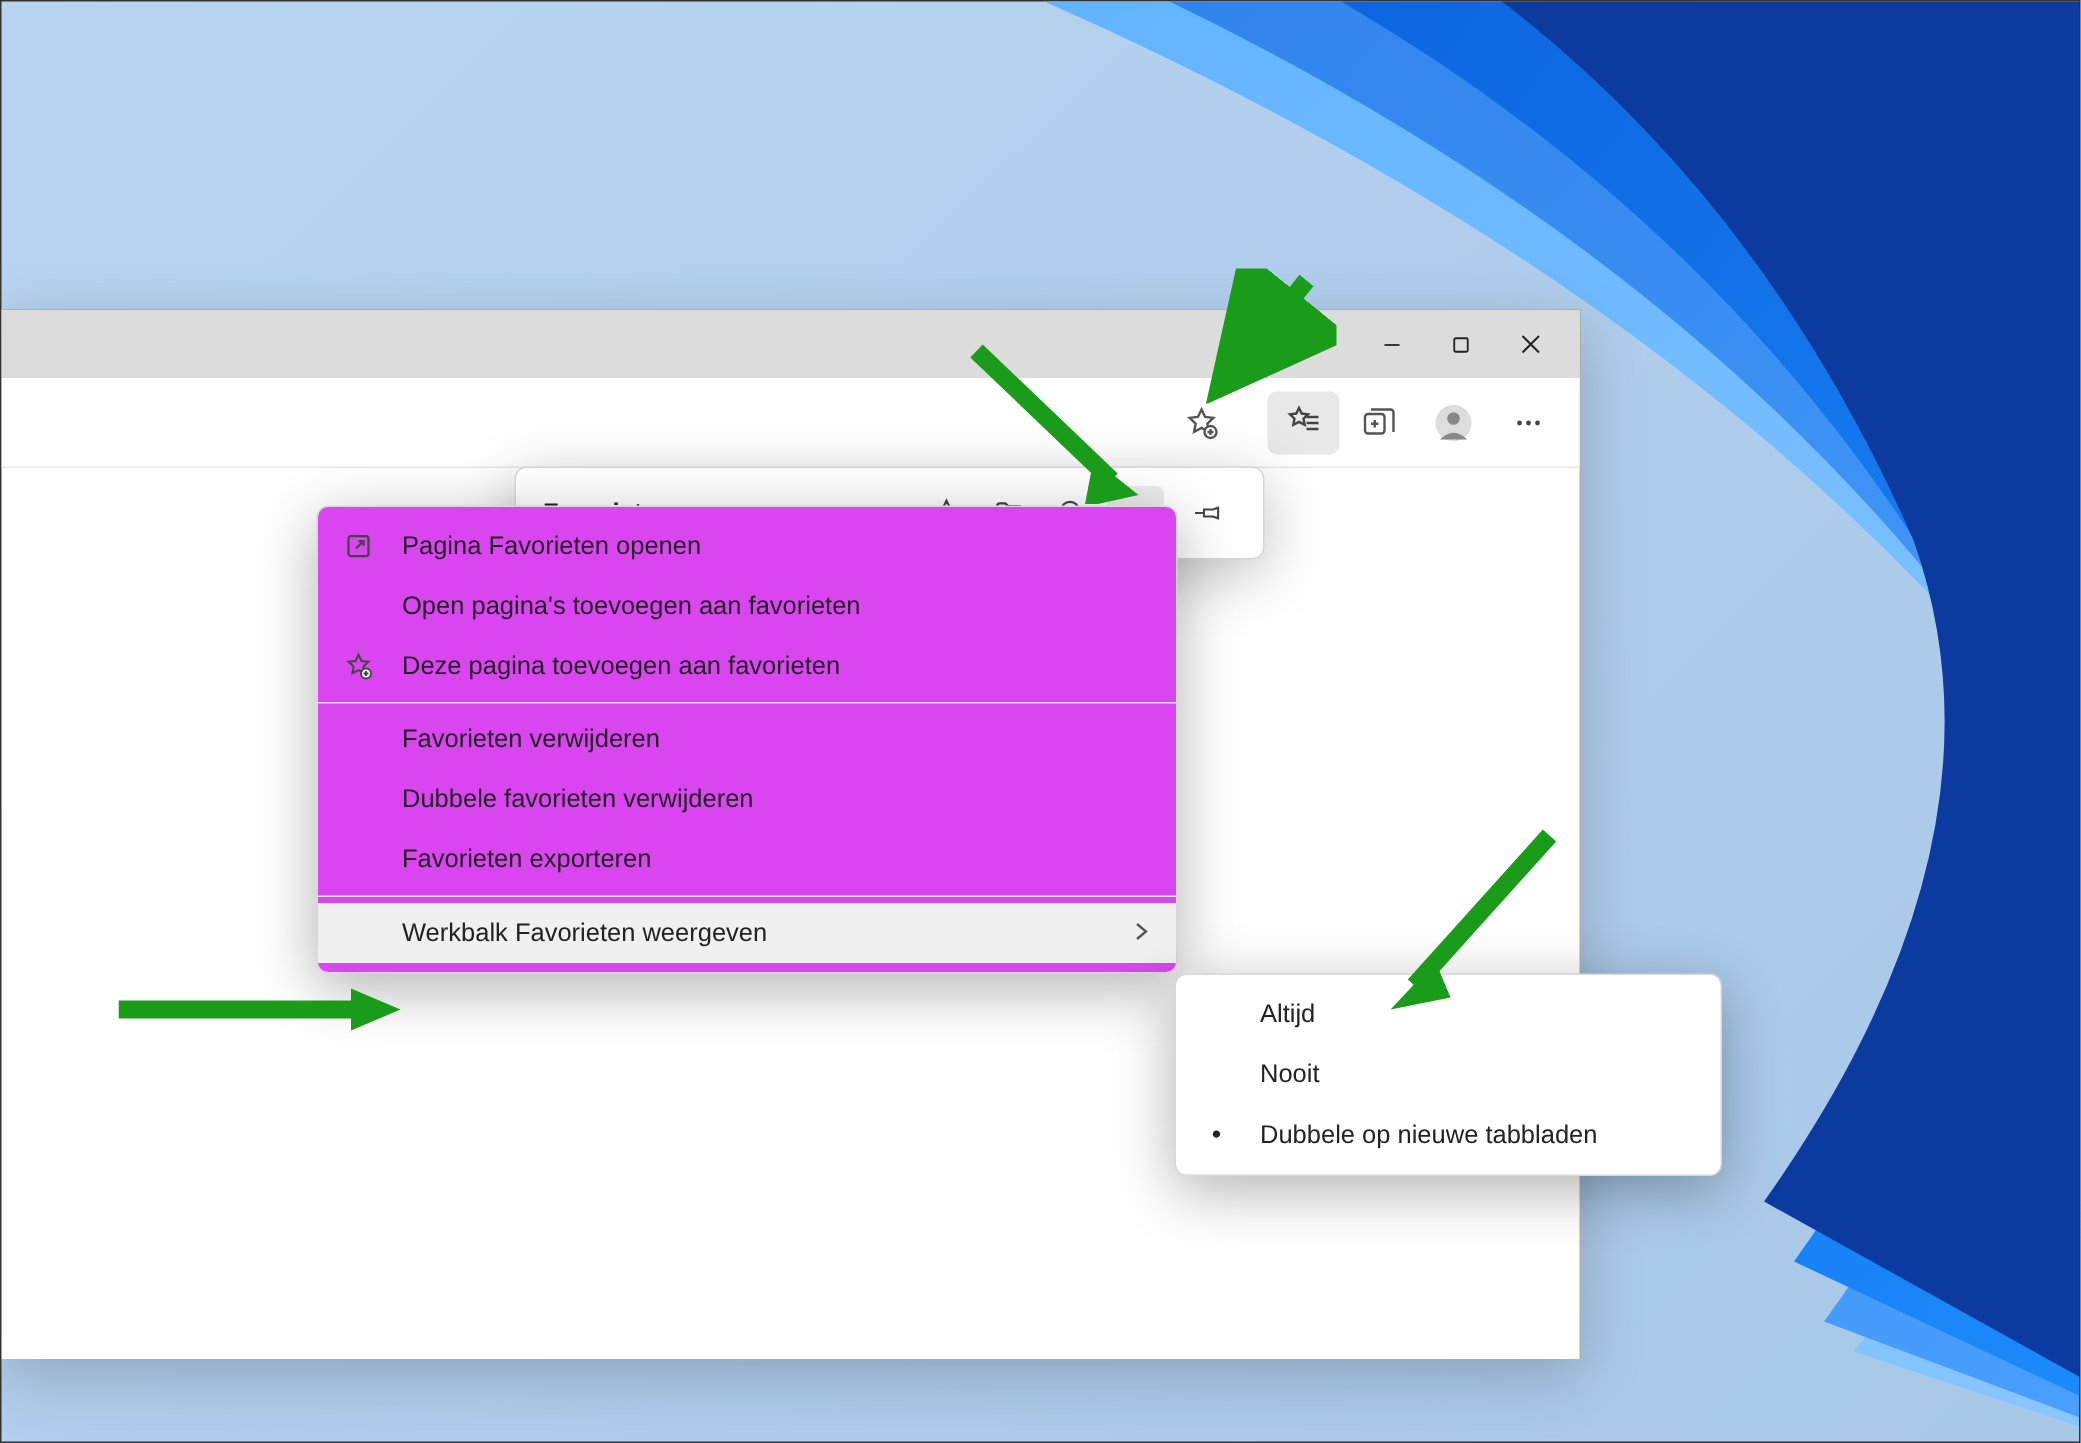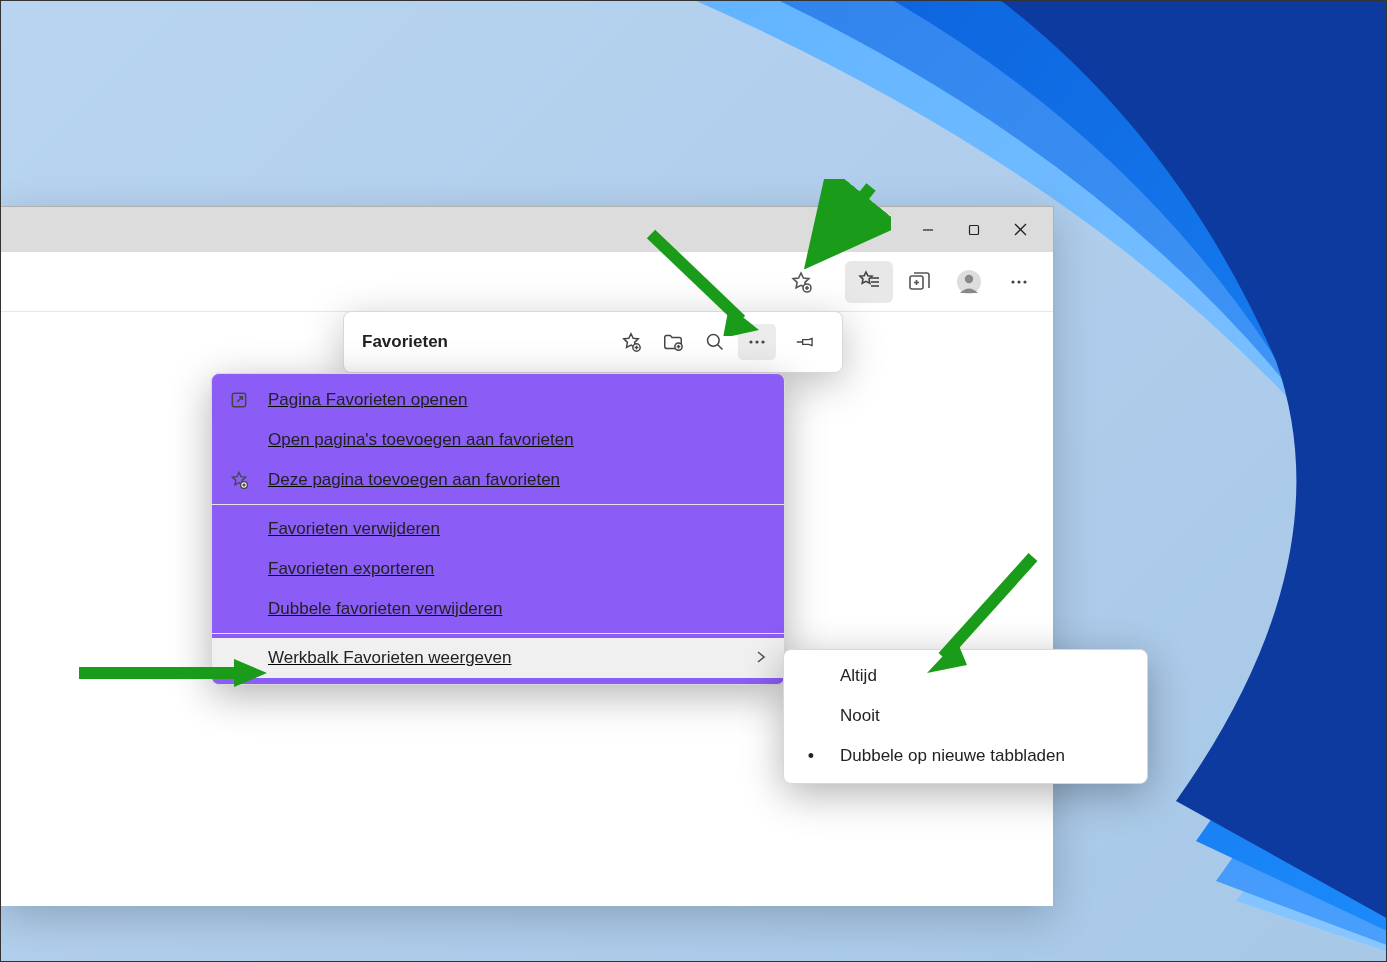--- a/index.html
+++ b/index.html
@@ -68,25 +68,25 @@
     .fav-header .ico-btn {
       width: 38px; height: 36px; border-radius: 5px;
       display: flex; align-items: center; justify-content: center;
       color: #444;
     }
     .fav-header .ico-btn.active { background: #ebebeb; }
     .fav-header .pin-btn { margin-left: 6px; }
 
     
     .ctx-menu {
-      position: absolute; left: 210px; top: 372px;
-      width: 574px; background: #8b5cf6;
+      position: absolute; left: 210px; top: 336px;
+      width: 574px; background: #d946ef;
       border: 1px solid #d8d8d8; border-radius: 8px;
       box-shadow: 0 10px 40px rgba(0,0,0,0.3);
-      padding: 6px 0; z-index: 6; text-decoration: underline;
+      padding: 6px 0; z-index: 6;
     }
     .ctx-item {
       display: flex; align-items: center;
       padding: 10px 18px 10px 14px;
       font-size: 17px; color: #222; gap: 16px;
       position: relative;
     }
     .ctx-item.hover { background: #f0f0f0; justify-content: space-between; }
     .ctx-icon-slot {
       width: 26px; display: flex; align-items: center; justify-content: center;
@@ -98,21 +98,21 @@
 
     
     .sub-menu {
       position: absolute; left: 782px; top: 648px;
       width: 365px; background: #fff;
       border: 1px solid #d8d8d8; border-radius: 8px;
       box-shadow: 0 10px 40px rgba(0,0,0,0.3);
       padding: 6px 0; z-index: 7;
     }
     .sub-item {
-      display: flex; align-items: flex-start;
+      display: flex; align-items: flex-end;
       padding: 10px 18px 10px 14px;
       font-size: 17px; color: #222; gap: 16px;
     }
     .sub-bullet {
       width: 26px; text-align: center; font-size: 18px; color: #222;
     }
 
     
     .arrow {
       position: absolute; z-index: 20; pointer-events: none;
@@ -270,25 +270,25 @@
     </span>
     <span class="ctx-label">Deze pagina toevoegen aan favorieten</span>
   </div>
   <div class="ctx-sep"></div>
   <div class="ctx-item">
     <span class="ctx-icon-slot"></span>
     <span class="ctx-label">Favorieten verwijderen</span>
   </div>
   <div class="ctx-item">
     <span class="ctx-icon-slot"></span>
+    <span class="ctx-label">Dubbele favorieten verwijderen</span>
+  </div>
+  <div class="ctx-item">
+    <span class="ctx-icon-slot"></span>
     <span class="ctx-label">Favorieten exporteren</span>
-  </div>
-  <div class="ctx-item">
-    <span class="ctx-icon-slot"></span>
-    <span class="ctx-label">Dubbele favorieten verwijderen</span>
   </div>
   <div class="ctx-sep"></div>
   <div class="ctx-item hover">
     <span class="ctx-icon-slot"></span>
     <span class="ctx-label">Werkbalk Favorieten weergeven</span>
     <span class="ctx-chevron">
       <svg width="10" height="14" viewBox="0 0 10 14">
           <path d="M2 2l6 5-6 5" fill="none" stroke="#555" stroke-width="1.6"></path>
         </svg>
     </span>

